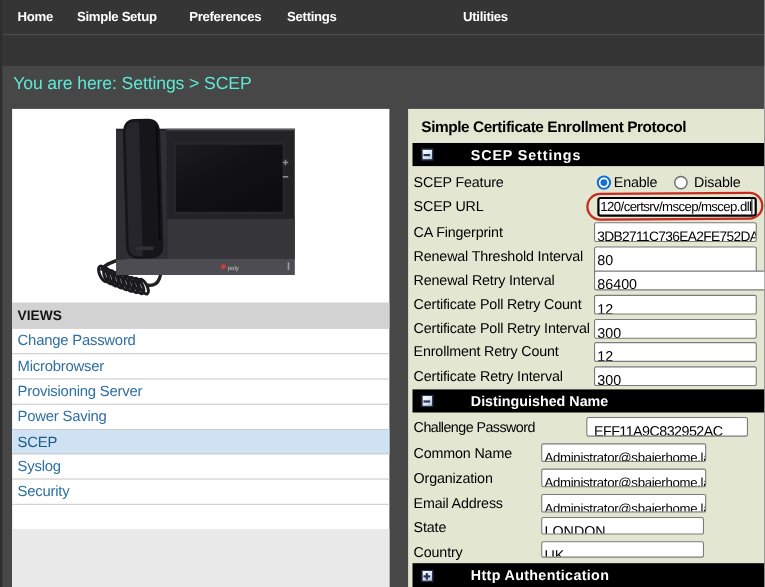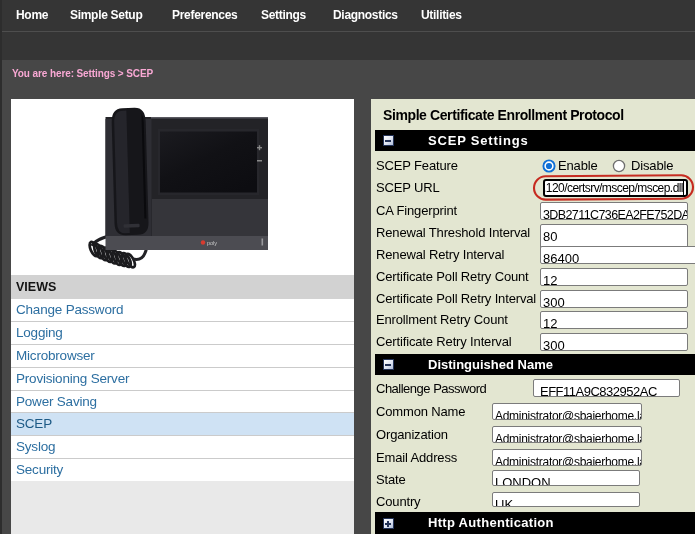--- a/index.html
+++ b/index.html
@@ -3,21 +3,21 @@
 <meta charset="utf-8">
 <style>
   html,body{margin:0;padding:0;}
   body{width:695px;height:534px;overflow:hidden;font-family:"Liberation Sans",sans-serif;}
   #page{position:relative;width:695px;height:534px;background:#474747;overflow:hidden;}
   #edge{position:absolute;left:0;top:0;width:2px;height:534px;background:#2d2d2d;z-index:9;}
   
   #hdr{position:absolute;left:0;top:0;width:695px;height:60px;background:#353535;}
   #hdr .line{position:absolute;left:0;top:31px;width:695px;height:1px;background:#4e4e4e;}
   .nav{position:absolute;top:0;height:31px;line-height:31px;color:#fff;font-weight:bold;font-size:12px;letter-spacing:-0.3px;white-space:nowrap;}
-  #crumb{position:absolute;left:12px;top:68px;color:#f9a8d4;font-size:10px;letter-spacing:-0.1px;font-weight:bold;}
+  #crumb{position:absolute;left:12px;top:68px;color:#5eead4;font-size:16px;letter-spacing:-0.1px;}
   
   #lp{position:absolute;left:11px;top:99px;width:343px;height:435px;background:#fff;}
   #views{position:absolute;left:0;top:176px;width:343px;height:24px;background:#d2d2d2;color:#141414;font-weight:bold;font-size:12.5px;line-height:24px;padding-left:5px;box-sizing:border-box;}
   #menu{position:absolute;left:0;top:200px;width:343px;}
   .mi{height:22.9px;line-height:22.9px;border-bottom:1px solid #cbcbcb;box-sizing:border-box;font-size:13.5px;letter-spacing:-0.2px;color:#2d6fa1;padding-left:5px;}
   .mi.sel{background:#cfe2f4;color:#1d5a86;font-weight:normal;}
   #fill{position:absolute;left:0;top:382px;width:343px;height:53px;background:#e9e9e9;}
   
   #rp{position:absolute;left:371px;top:99px;width:324px;height:435px;background:#e3e6d1;}
   #title{position:absolute;left:12px;top:8px;font-size:14px;letter-spacing:-0.4px;font-weight:bold;color:#000;}
@@ -31,21 +31,20 @@
 </head>
 <body>
 <div id="page">
     <div id="edge"></div>
   <div id="hdr">
       <div class="line"></div>
     <span class="nav" style="left:16px;">Home</span>
     <span class="nav" style="left:70px;">Simple Setup</span>
     <span class="nav" style="left:172px;">Preferences</span>
     <span class="nav" style="left:261px;">Settings</span>
-    <span class="nav" style="left:333px;">Diagnostics</span>
     <span class="nav" style="left:421px;">Utilities</span>
   </div>
   <div id="crumb">You are here: Settings &gt; SCEP</div>
 
   <div id="lp">
     <svg id="phone" width="343" height="176" viewBox="0 0 343 176" style="position:absolute;left:0;top:0;">
 
       <path d="M 106,134 C 96,138 84,140 81,147" fill="none" stroke="#1f1f23" stroke-width="3.2"></path>
       <g fill="none" stroke="#1b1b1e" stroke-width="2.7">
         <ellipse cx="83" cy="150" rx="3.4" ry="7.6" transform="rotate(-24 83 150)"></ellipse>
@@ -88,21 +87,20 @@
       <g transform="rotate(-1.6 119 70)">
       <path d="M 102,23 Q 102,9 113,9 L 125,9 Q 136,9 136,23 L 136,124 Q 136,136 125,136 L 113,136 Q 102,136 102,124 Z" fill="#16161a"></path>
       <path d="M 104.5,23 Q 104.5,11.5 113.5,11.5 L 117,11.5 L 117,134 L 112.5,134 Q 104.5,134 104.5,123 Z" fill="#25252b"></path>
       <path d="M 131,14 Q 134,17 134,24 L 134,120 L 132,120 L 132,16 Z" fill="#0a0a0d"></path>
       <rect x="111" y="125" width="16" height="3.5" fill="#303036" rx="1"></rect>
       </g>
     </svg>
     <div id="views">VIEWS</div>
     <div id="menu">
       <div class="mi">Change Password</div>
-      <div class="mi">Logging</div>
       <div class="mi">Microbrowser</div>
       <div class="mi">Provisioning Server</div>
       <div class="mi">Power Saving</div>
       <div class="mi sel">SCEP</div>
       <div class="mi">Syslog</div>
       <div class="mi">Security</div>
     </div>
     <div id="fill"></div>
   </div>
 

